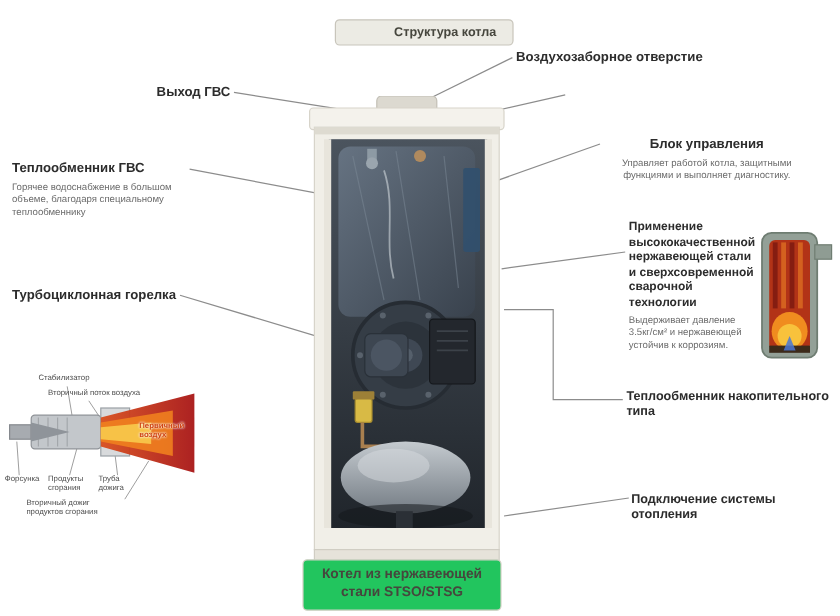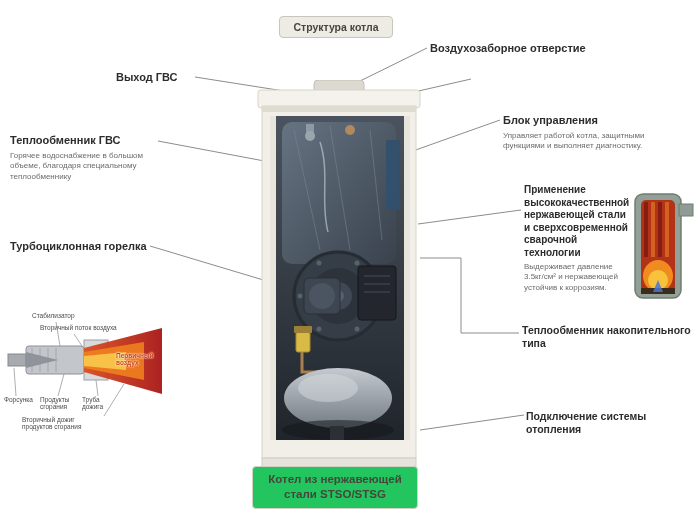--- a/index.html
+++ b/index.html
@@ -1,20 +1,20 @@
 <!DOCTYPE html>
 <html><head>
 <meta charset="utf-8">
 <style>
   html,body { margin:0; padding:0; background:#fff; }
   .stage { position:relative; width:700px; height:513px; background:#ffffff;
            font-family:"Liberation Sans", sans-serif; overflow:hidden; }
   .lines-svg { position:absolute; left:0; top:0; z-index:1; pointer-events:none; }
   .badge { position:absolute; z-index:3; background:#ecebe4; border:1px solid #c8c5bb;
-           border-radius:4px; color:#46463d; font-weight:bold; text-align:center; }
+           border-radius:4px; color:#46463d; font-weight:bold; text-align:center;padding-left:35px; }
   .title-badge { left:279px; top:16px; width:112px; height:20px; line-height:20px; font-size:10.5px; }
   .caption-badge { left:252px; top:466px; width:160px; padding:5px 2px 6px; font-size:11.5px; line-height:1.3;
                    background:#22c55e; border-color:#d2d0c5; }
   .lbl { position:absolute; z-index:3; }
   .lbl .t { font-size:11px; font-weight:bold; color:#2c2c2c; line-height:1.25; }
   .lbl .d { font-size:8px; color:#6b6b6b; line-height:1.3; margin-top:3px; }
   .boiler-svg { position:absolute; left:250px; top:80px; z-index:2; }
   .mini { position:absolute; z-index:3; }
   .mini .tiny { position:absolute; font-size:6.5px; color:#4c4c4c; line-height:1.15; }
   .mini .tiny.hot { color:#cf4310; font-weight:bold; text-shadow:0 0 2px #fff,0 0 2px #fff; }
@@ -96,39 +96,39 @@
       <ellipse cx="88" cy="318" rx="54" ry="30" fill="url(#gDrum)"></ellipse>
       <ellipse cx="78" cy="308" rx="30" ry="14" fill="#d7dcdf" opacity="0.5"></ellipse>
       <ellipse cx="88" cy="350" rx="56" ry="10" fill="#14181c" opacity="0.55"></ellipse>
       <rect x="80" y="346" width="14" height="14" fill="#2b3036"></rect>
       <rect x="12" y="378" width="154" height="10" fill="#e6e3da" stroke="#d0cdc3"></rect>
       <rect x="20" y="388" width="14" height="4" fill="#b9b6ad"></rect>
       <rect x="144" y="388" width="14" height="4" fill="#b9b6ad"></rect>
     </g>
   </svg>
 
-  <div class="lbl" style="left:116px; top:71px; width:76px; ">
+  <div class="lbl" style="left:116px; top:71px; width:76px; text-align:right;">
     <div class="t">Выход ГВС</div>
   </div>
 
   <div class="lbl" style="left:10px; top:134px; width:150px;">
     <div class="t">Теплообменник ГВС</div>
     <div class="d">Горячее водоснабжение в большом объеме, благодаря специальному теплообменнику</div>
   </div>
 
   <div class="lbl" style="left:10px; top:240px; width:145px;">
     <div class="t">Турбоциклонная горелка</div>
   </div>
 
   <div class="lbl" style="left:430px; top:42px; width:200px;">
     <div class="t">Воздухозаборное отверстие</div>
   </div>
 
 
-  <div class="lbl" style="left:503px; top:114px; width:172px;">
+  <div class="lbl" style="left:503px; top:114px; width:172px;text-align:center;">
     <div class="t">Блок управления</div>
     <div class="d">Управляет работой котла, защитными функциями и выполняет диагностику.</div>
   </div>
 
   <div class="lbl" style="left:524px; top:184px; width:110px;">
     <div class="t" style="font-size:10px;">Применение высококачественной нержавеющей стали и сверхсовременной сварочной технологии</div>
     <div class="d">Выдерживает давление 3.5кг/см² и нержавеющей устойчив к коррозиям.</div>
   </div>
 
   <div class="lbl" style="left:522px; top:324px; width:176px;">

